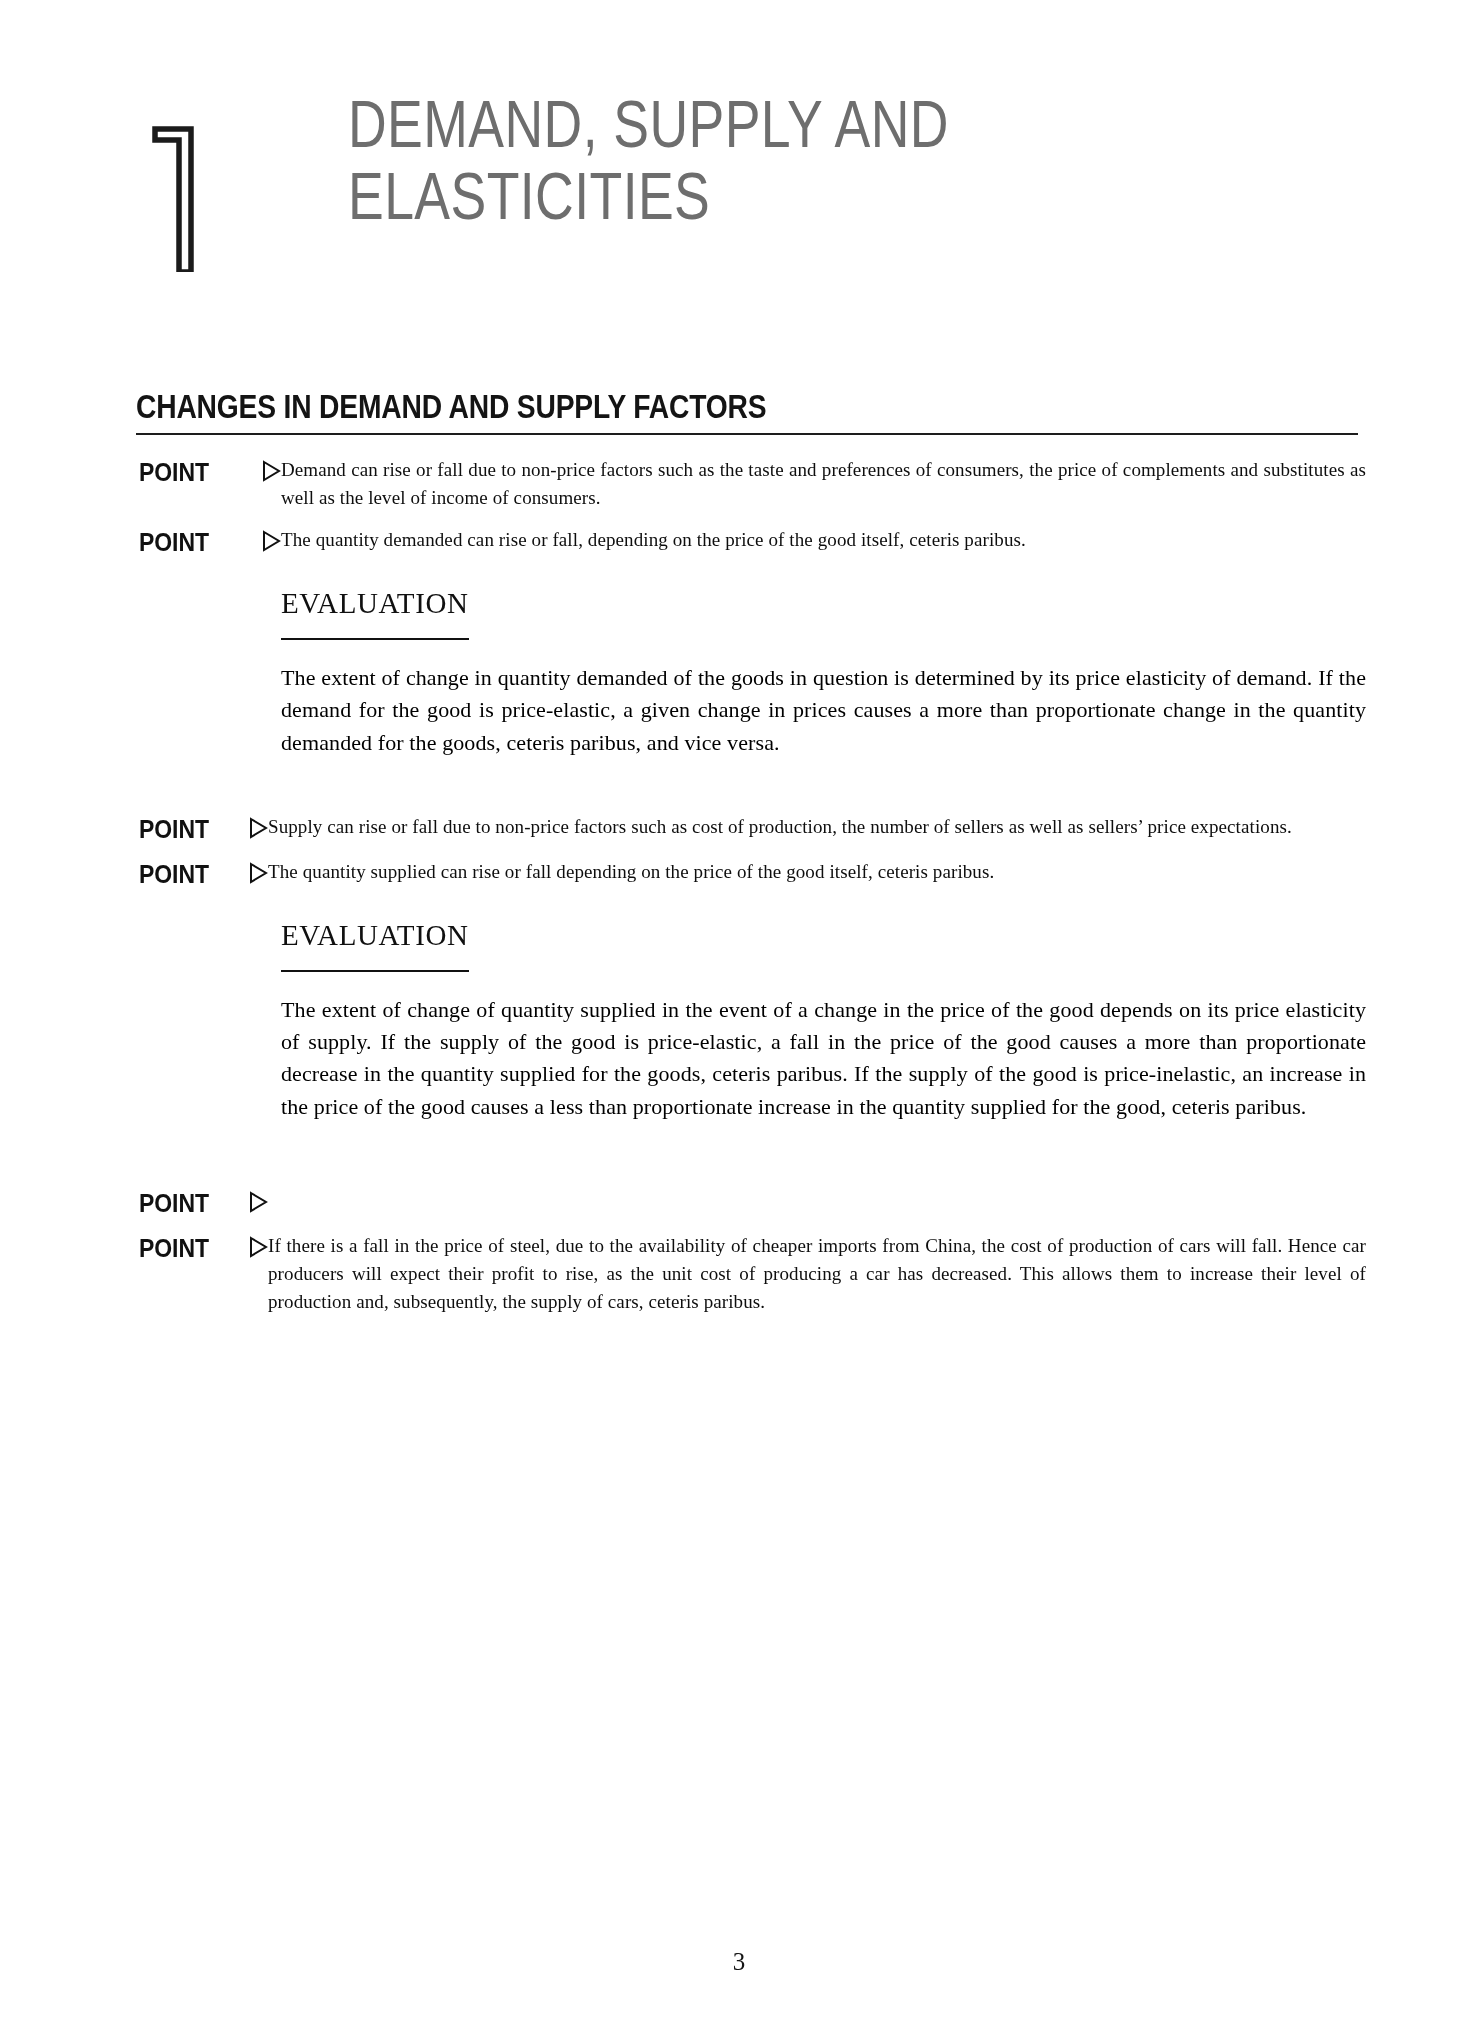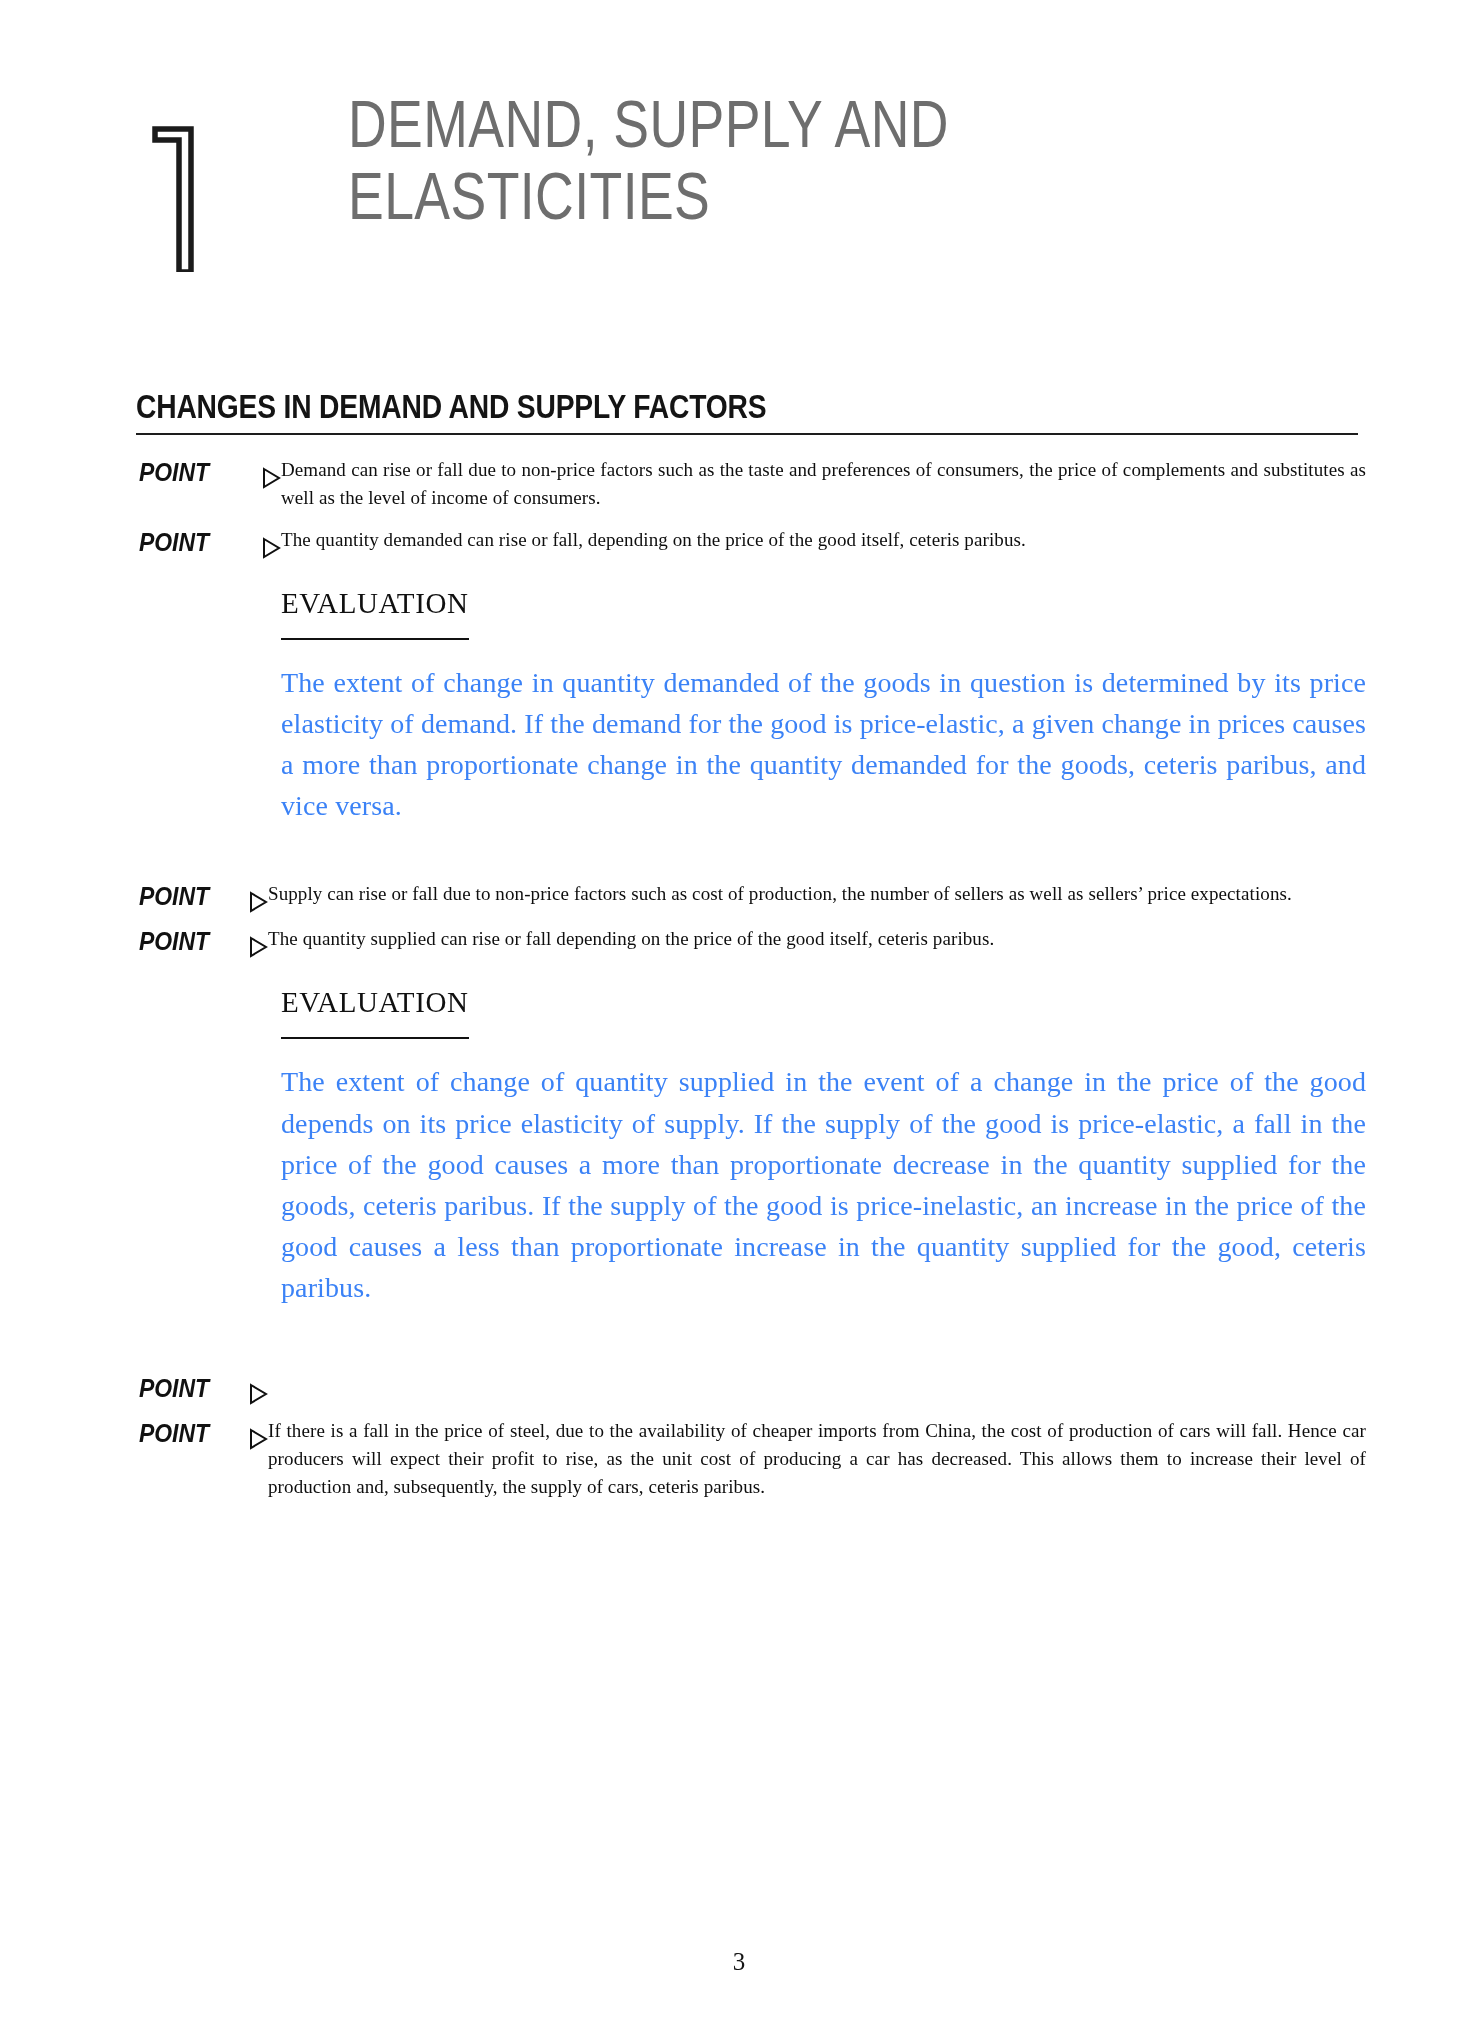--- a/index.html
+++ b/index.html
@@ -93,23 +93,22 @@
   .point-block {
     display: flex;
     align-items: flex-start;
     margin-bottom: 14px;
   }
 
   .point-label-cell {
     flex: 0 0 auto;
     width: 145px;
     display: flex;
-    align-items: flex-end;
+    align-items: flex-start;
     padding-top: 2px;
-    font-style: italic;
   }
 
   .point-label {
     font-family: "Liberation Sans", "DejaVu Sans", sans-serif;
     font-size: 25px;
     font-weight: bold;
     color: #111111;
     letter-spacing: -0.1px;
     transform: scaleX(0.92);
     transform-origin: left baseline;
@@ -153,23 +152,23 @@
     color: #101010;
     letter-spacing: 0.6px;
     display: inline-block;
     border-bottom: 2.5px solid #111111;
     padding-bottom: 18px;
     margin-bottom: 22px;
   }
 
   .evaluation-body {
     font-family: "Liberation Serif", "DejaVu Serif", serif;
-    font-size: 28px;
+    font-size: 22px;
     font-weight: 400;
-    color: #3b82f6;
+    color: #000000;
     line-height: 1.47;
     text-align: justify;
     text-justify: inter-word;
     letter-spacing: 0.1px;
     padding-right: 2px;
   }
 
   .gap-lg { height: 30px; }
   .gap-md { height: 20px; }
 

